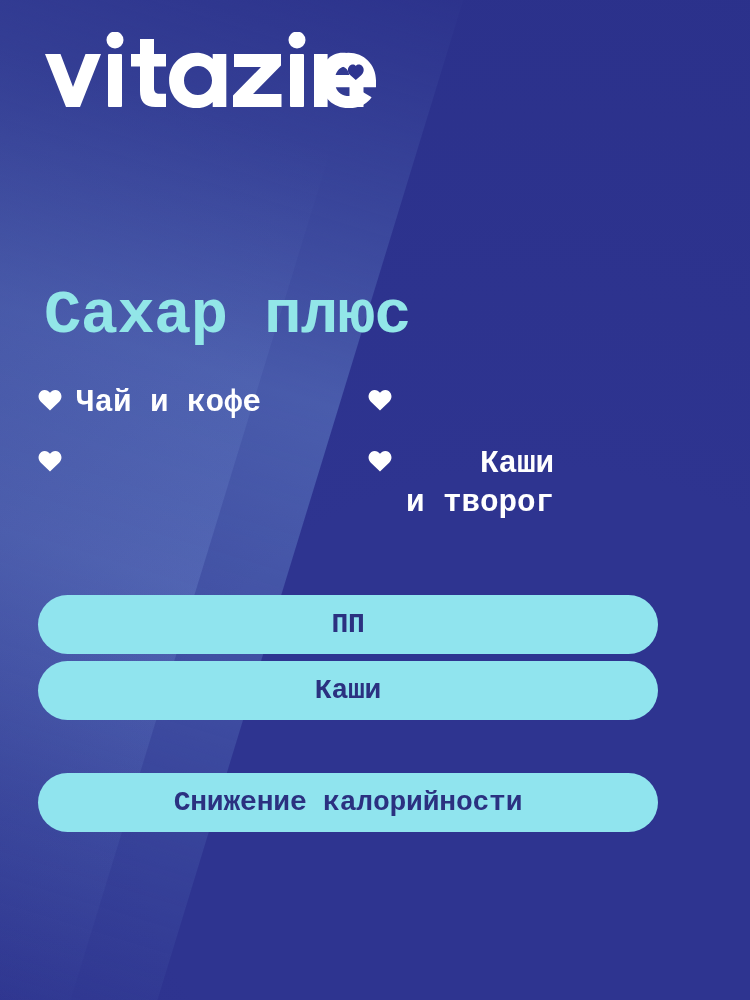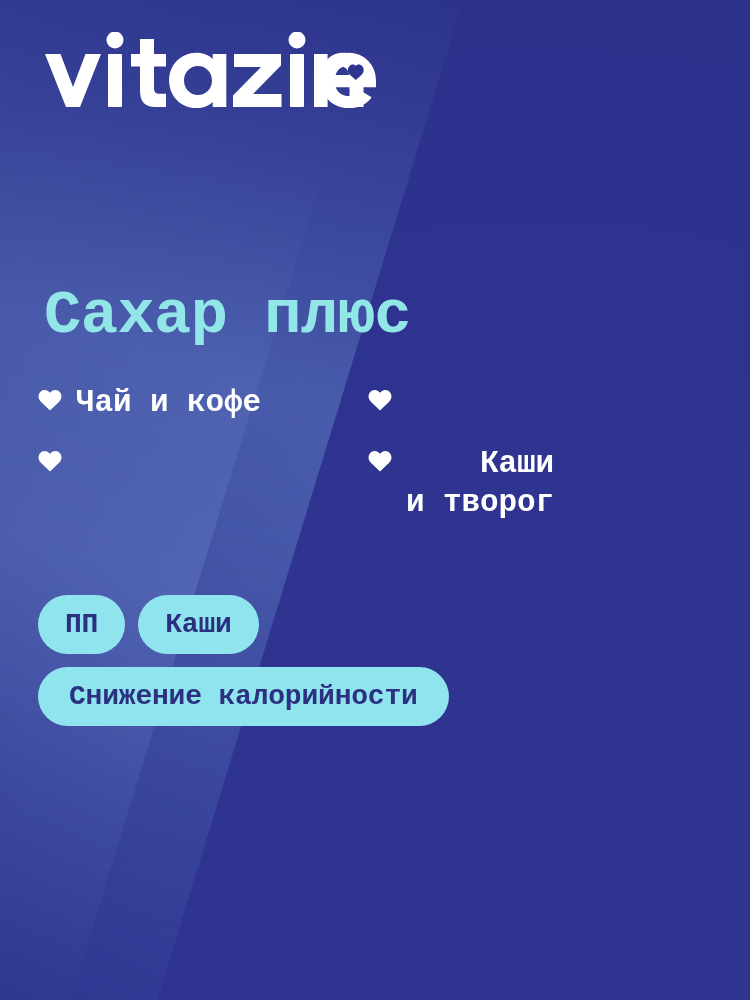--- a/index.html
+++ b/index.html
@@ -146,41 +146,42 @@
   }
 
   
   .tags {
     position: absolute;
     left: 38px;
     top: 595px;
     width: 620px;
     display: flex;
     flex-wrap: wrap;
-    gap: 13px;
+    gap: 7px;
+    flex-direction: column;
   }
 
   .pill {
     display: inline-flex;
     align-items: center;
     justify-content: center;
     height: 59px;
     padding: 0 27px;
     border-radius: 32px;
     background: #90e4ee;
     color: #2b3180;
     font-size: 28px;
     font-weight: 700;
     letter-spacing: -0.2px;
     white-space: nowrap;
     border: none;
     font-family: inherit;
     cursor: pointer;
   }
-  .pill.wide { padding: 0 31px; }
+  .pill.wide { padding: 0 31px; margin-top: 46px; }
 </style>
 </head>
 <body>
 
 <div id="poster">
 
   <div class="bg-base"></div>
   <div class="bg-wedge"></div>
   <div class="bg-wedge2"></div>
   <div class="bg-vignette"></div>

